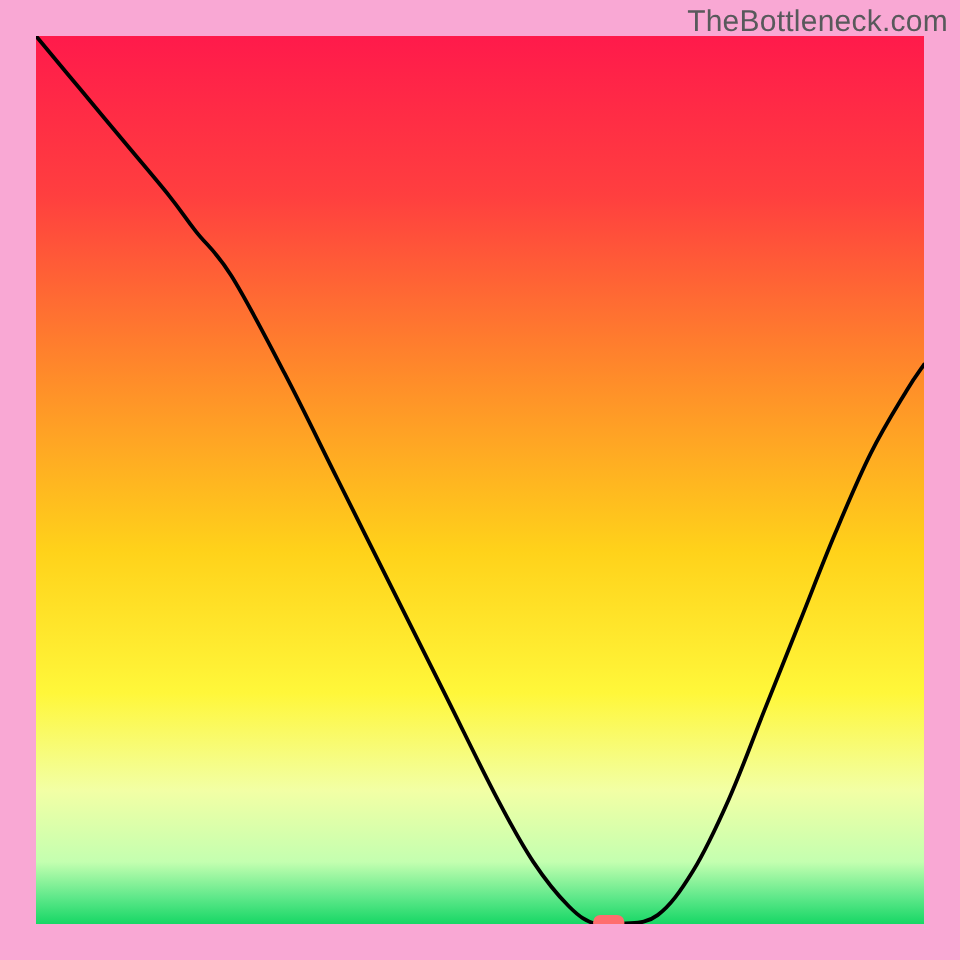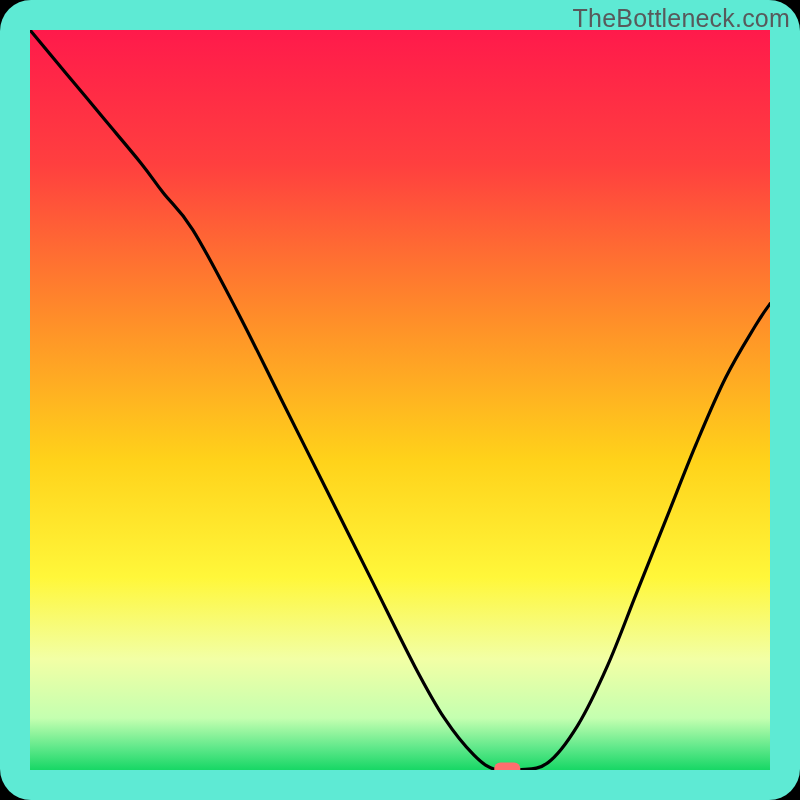--- a/index.html
+++ b/index.html
@@ -7,22 +7,21 @@
     padding: 0;
     width: 800px;
     height: 800px;
     background: #000;
     overflow: hidden;
   }
   .outer {
     position: relative;
     width: 800px;
     height: 800px;
-    background: #5eead4;
-    border-radius: 31px;
+    background: #f9a8d4;
   }
   .watermark {
     position: absolute;
     top: 4px;
     right: 10px;
     font-family: Arial, Helvetica, sans-serif;
     font-size: 25px;
     color: #58595b;
     font-weight: 500;
     letter-spacing: 0.2px;

